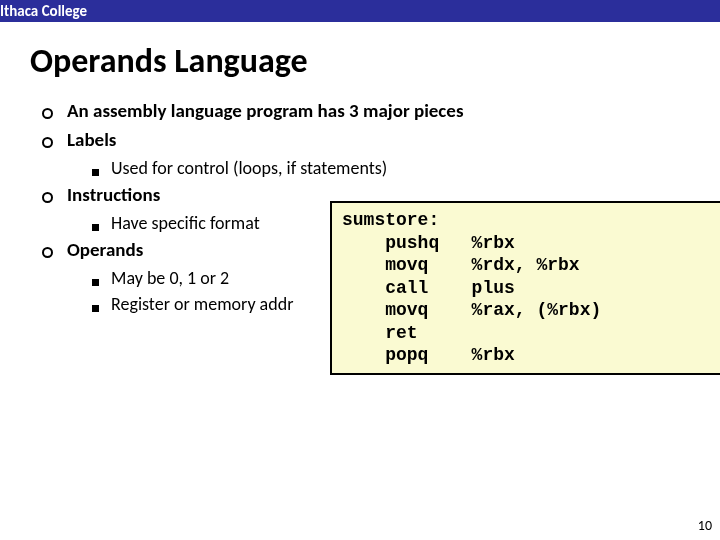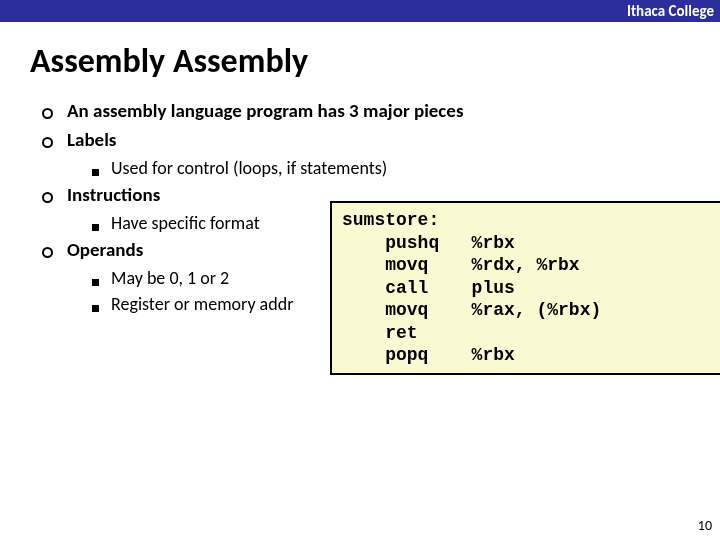--- a/index.html
+++ b/index.html
@@ -9,21 +9,21 @@
     background: #fff;
     font-family: Calibri, "Segoe UI", Arial, sans-serif;
     position: relative;
     overflow: hidden;
   }
   .topbar {
     width: 100%;
     height: 22px;
     background: #2b2e9b;
     display: flex;
-    justify-content: flex-end;
+    justify-content: flex-start;
     align-items: center;
     padding-right: 6px;
   }
   .topbar-text {
     color: #fff;
     font-weight: bold;
     font-size: 15px;
   }
   .title {
     font-size: 34px;
@@ -87,21 +87,21 @@
     color: #000;
   }
 </style>
 </head>
 <body>
 
 <div class="topbar">
   <span class="topbar-text">Ithaca College</span>
 </div>
 
-<h1 class="title">Assembly Assembly</h1>
+<h1 class="title">Operands Language</h1>
 
 <div class="content">
 
   <div class="bullet-row">
     <span class="bullet-circle"></span>
     <span class="bold">An assembly language program has 3 major pieces</span>
   </div>
 
   <div class="bullet-row">
     <span class="bullet-circle"></span>

